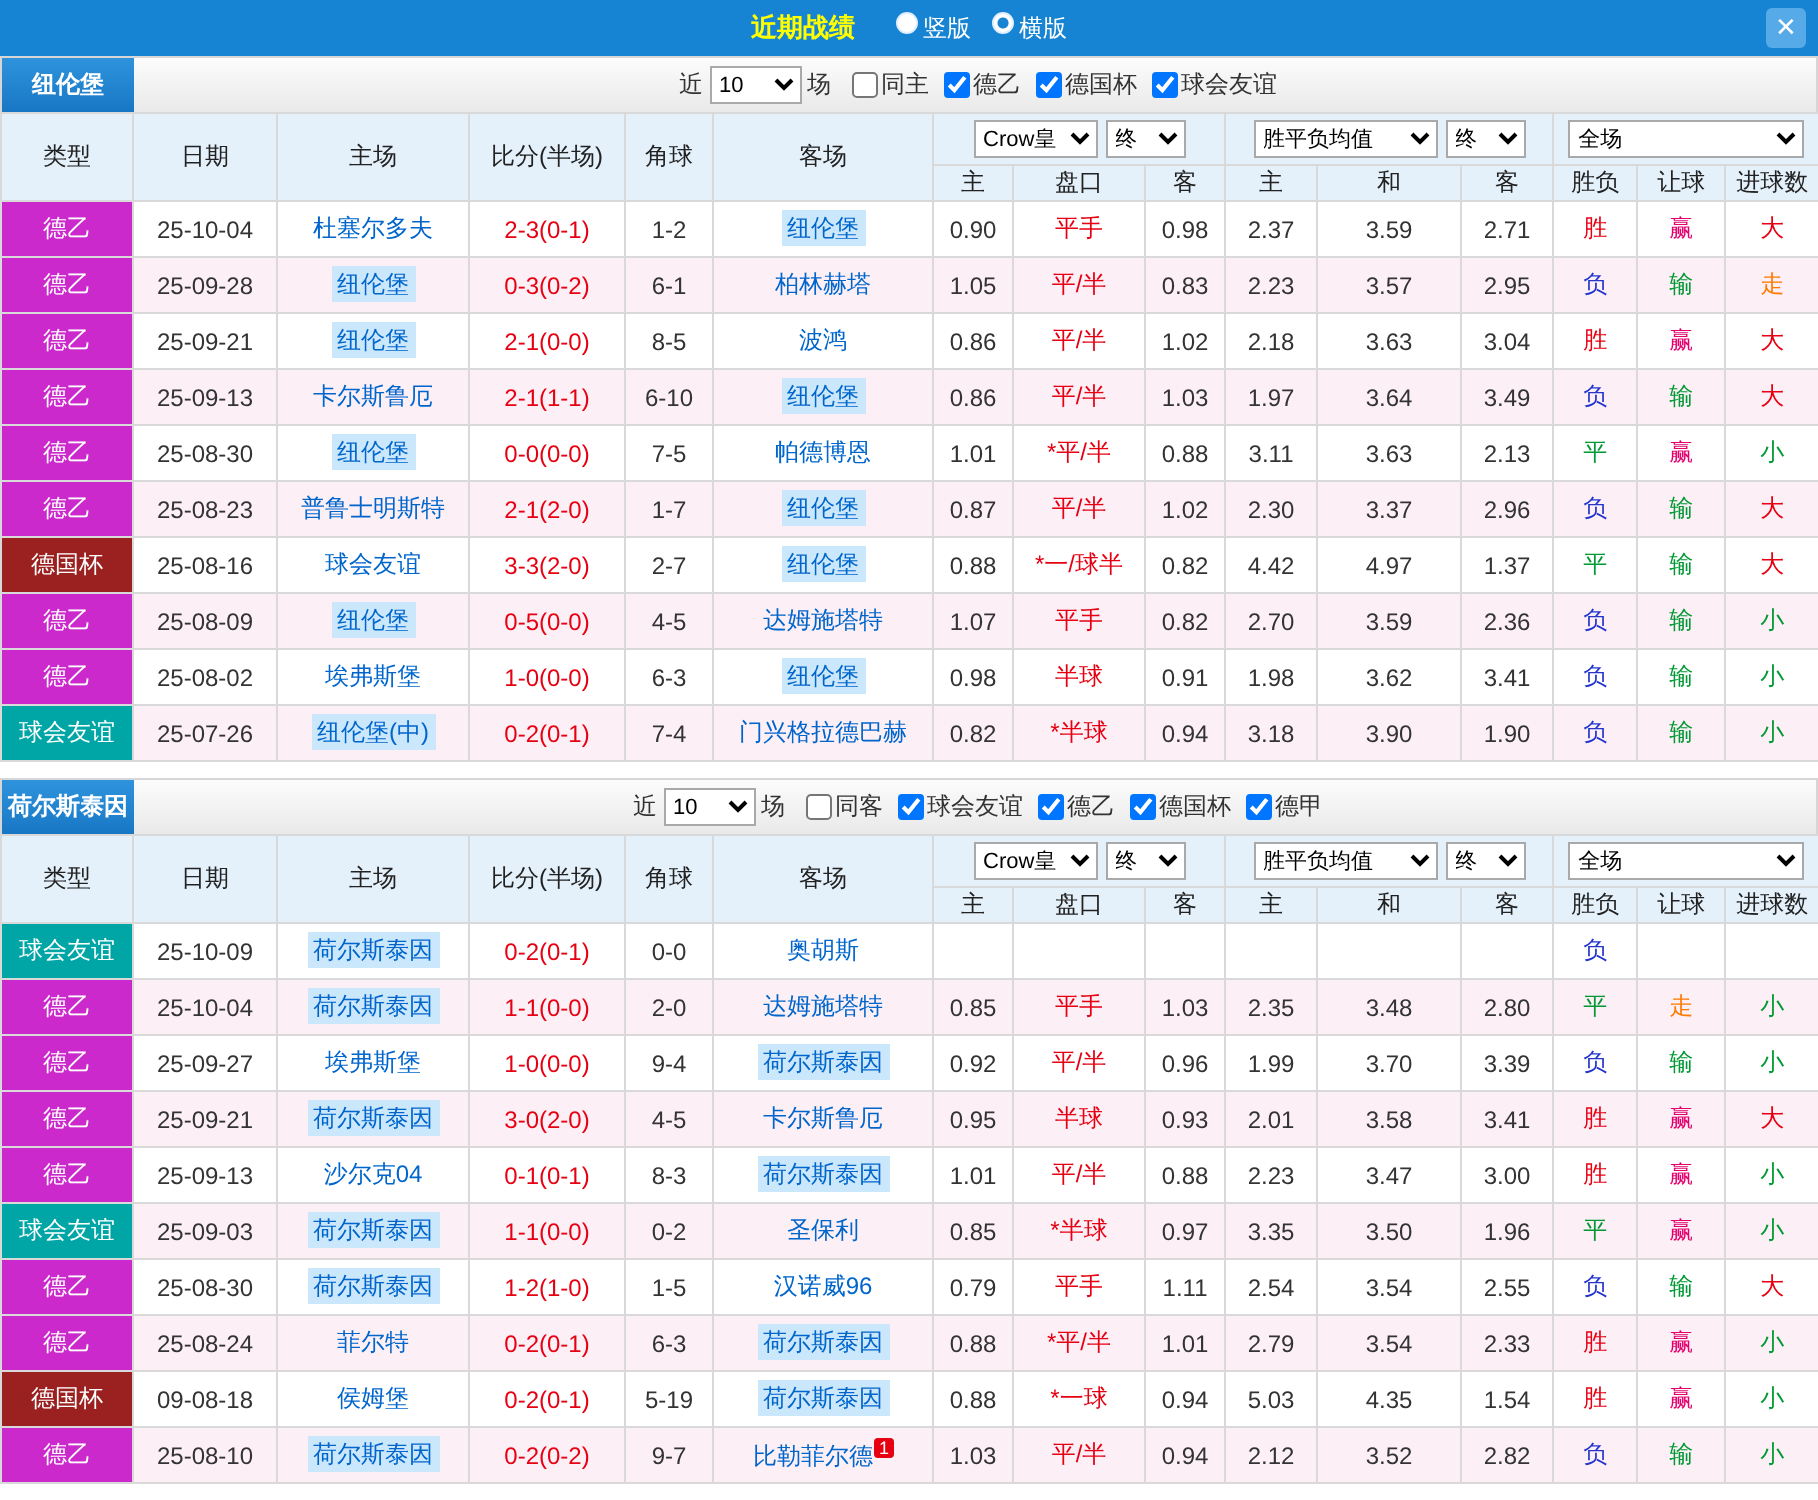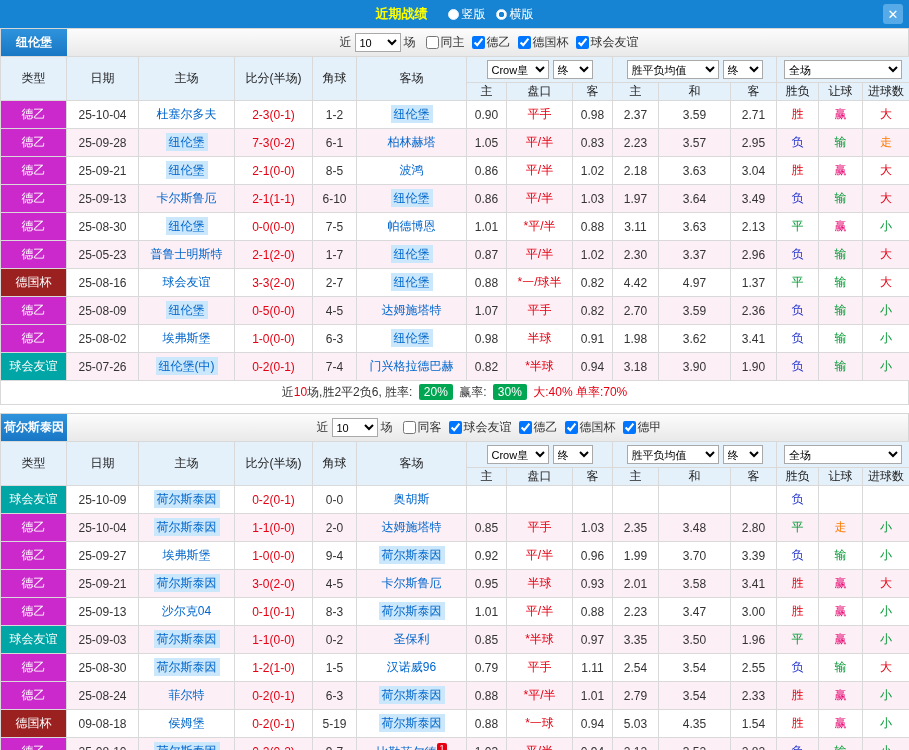--- a/index.html
+++ b/index.html
@@ -3,21 +3,21 @@
 <meta charset="utf-8">
 <style>
   *{margin:0;padding:0;box-sizing:border-box}
   html,body{width:909px;height:750px;overflow:hidden;background:#fff}
   body{font-family:"Liberation Sans","DejaVu Sans",sans-serif;font-size:12px;color:#333}
   .page{width:909px;height:750px;overflow:hidden}
 
   
   .topbar{height:28px;background:var(--topbar-bg);display:flex;align-items:center;justify-content:center;position:relative}
   .topbar-title{color:var(--title-yellow);font-weight:bold;font-size:13px;margin-right:10px}
-  .radio-label{color:#fff;display:inline-flex;align-items:center;margin-left:10px;cursor:pointer}
+  .radio-label{color:#fff;display:inline-flex;align-items:flex-start;margin-left:10px;cursor:pointer}
   .v-radio{-webkit-appearance:none;appearance:none;width:11px;height:11px;border-radius:50%;background:#fff;border:1px solid #dfefff;margin-right:3px}
   .v-radio:checked{background:radial-gradient(circle,var(--topbar-bg) 0,var(--topbar-bg) 2.5px,#fff 3px)}
   .close-btn{position:absolute;right:6px;top:4px;width:20px;height:20px;background:#57aae8;color:#fff;font-weight:bold;font-size:13px;display:flex;align-items:center;justify-content:center;border-radius:3px;cursor:pointer}
 
   
   .team-section + .team-section{margin-top:8px}
   .team-header{display:flex;height:28px;border:1px solid #d6d6d6;border-bottom:none}
   .team-name{width:66px;background:linear-gradient(#2e93dc,#1877c5);color:#fff;font-weight:bold;display:flex;align-items:center;justify-content:center}
   .filters{flex:1;display:flex;align-items:center;justify-content:center;background:linear-gradient(#fcfcfc,#e9e9e9)}
   .filters .lbl{margin:0 3px}
@@ -166,21 +166,21 @@
               <td class="avg-cell">3.59</td>
               <td class="avg-cell">2.71</td>
               <td class="res-win">胜</td>
               <td class="hc-win">赢</td>
               <td class="goal-big">大</td>
             </tr>
             <tr>
               <td class="type-cell type-de2">德乙</td>
               <td class="date-cell">25-09-28</td>
               <td class="team-cell"><span class="team-link hl">纽伦堡</span></td>
-              <td class="score-cell">7-3(0-2)</td>
+              <td class="score-cell">0-3(0-2)</td>
               <td class="corner-cell">6-1</td>
               <td class="team-cell"><span class="team-link">柏林赫塔</span></td>
               <td class="odds-cell">1.05</td>
               <td class="handicap-cell">平/半</td>
               <td class="odds-cell">0.83</td>
               <td class="avg-cell">2.23</td>
               <td class="avg-cell">3.57</td>
               <td class="avg-cell">2.95</td>
               <td class="res-lose">负</td>
               <td class="hc-lose">输</td>
@@ -232,21 +232,21 @@
               <td class="odds-cell">0.88</td>
               <td class="avg-cell">3.11</td>
               <td class="avg-cell">3.63</td>
               <td class="avg-cell">2.13</td>
               <td class="res-draw">平</td>
               <td class="hc-win">赢</td>
               <td class="goal-small">小</td>
             </tr>
             <tr>
               <td class="type-cell type-de2">德乙</td>
-              <td class="date-cell">25-05-23</td>
+              <td class="date-cell">25-08-23</td>
               <td class="team-cell"><span class="team-link">普鲁士明斯特</span></td>
               <td class="score-cell">2-1(2-0)</td>
               <td class="corner-cell">1-7</td>
               <td class="team-cell"><span class="team-link hl">纽伦堡</span></td>
               <td class="odds-cell">0.87</td>
               <td class="handicap-cell">平/半</td>
               <td class="odds-cell">1.02</td>
               <td class="avg-cell">2.30</td>
               <td class="avg-cell">3.37</td>
               <td class="avg-cell">2.96</td>
@@ -317,21 +317,20 @@
               <td class="odds-cell">0.94</td>
               <td class="avg-cell">3.18</td>
               <td class="avg-cell">3.90</td>
               <td class="avg-cell">1.90</td>
               <td class="res-lose">负</td>
               <td class="hc-lose">输</td>
               <td class="goal-small">小</td>
             </tr>
           </tbody>
     </table>
-    <div class="summary"><span>近</span><span class="red">10</span><span>场,胜2平2负6, 胜率: </span><span class="badge">20%</span><span> 赢率: </span><span class="badge">30%</span><span class="red"> 大:40% </span><span class="red">单率:70%</span></div>
   </section>
 
   <section class="team-section">
     <div class="team-header">
       <div class="team-name">荷尔斯泰因</div>
       <div class="filters">
         <span class="lbl">近</span>
         <select class="sel sel-count"><option>10</option></select>
         <span class="lbl">场</span>
         <span><label class="chk">

